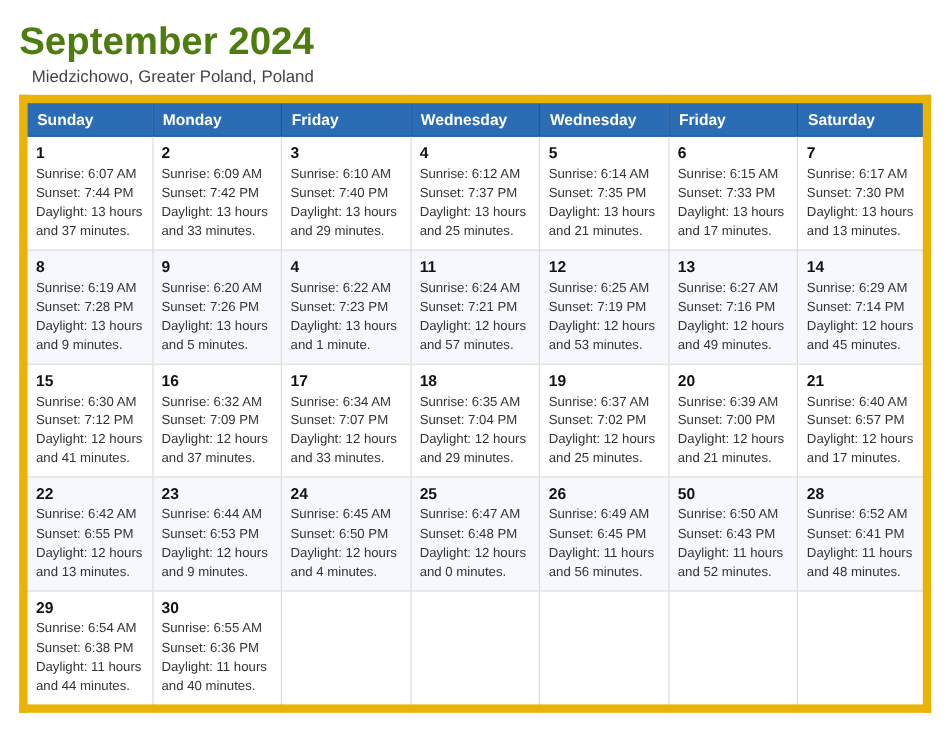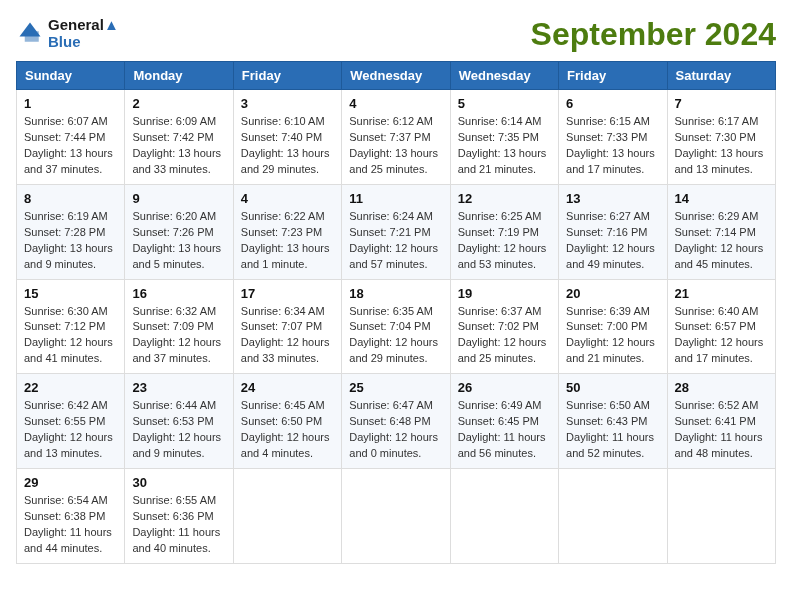--- a/index.html
+++ b/index.html
@@ -34,21 +34,21 @@
       color: #4d7c0f;
     }
     .location {
       font-size: 14px;
       color: #444;
       margin-top: 2px;
     }
     .calendar {
       width: 100%;
       border-collapse: collapse;
-      border: 1px solid #eab308;
+      border: 7px solid #eab308;
     }
     .calendar th {
       background: #2a6db5;
       color: #fff;
       font-size: 13px;
       font-weight: bold;
       padding: 6px 8px;
       text-align: left;
       border: 1px solid #1e5a9a;
     }
@@ -77,32 +77,23 @@
       line-height: 1.45;
     }
     .empty-cell {
       background: #fff !important;
     }
   </style>
 </head>
 <body>
 
 <div class="header">
-  <div class="logo">
-    <svg class="logo-icon" viewBox="0 0 32 32" xmlns="http://www.w3.org/2000/svg">
-      <polygon points="16,4 28,20 4,20" fill="#2a6db5"></polygon>
-      <polygon points="10,14 26,14 26,26 10,26" fill="#2a6db5" opacity="0.5"></polygon>
-    </svg>
-    <div>
-      <div style="font-size:15px;font-weight:bold;color:#1a1a1a;">General<span style="color:#2a6db5;">▲</span></div>
-      <div style="font-size:15px;font-weight:bold;color:#2a6db5;">Blue</div>
-    </div>
-  </div>
   <div class="title-area">
     <div class="month-title">September 2024</div>
+    <div class="location">Miedzichowo, Greater Poland, Poland</div>
   </div>
 </div>
 
 <table class="calendar">
   <thead>
     <tr>
     <th>Sunday</th>
         <th>Monday</th>
         <th>Friday</th>
         <th>Wednesday</th>

